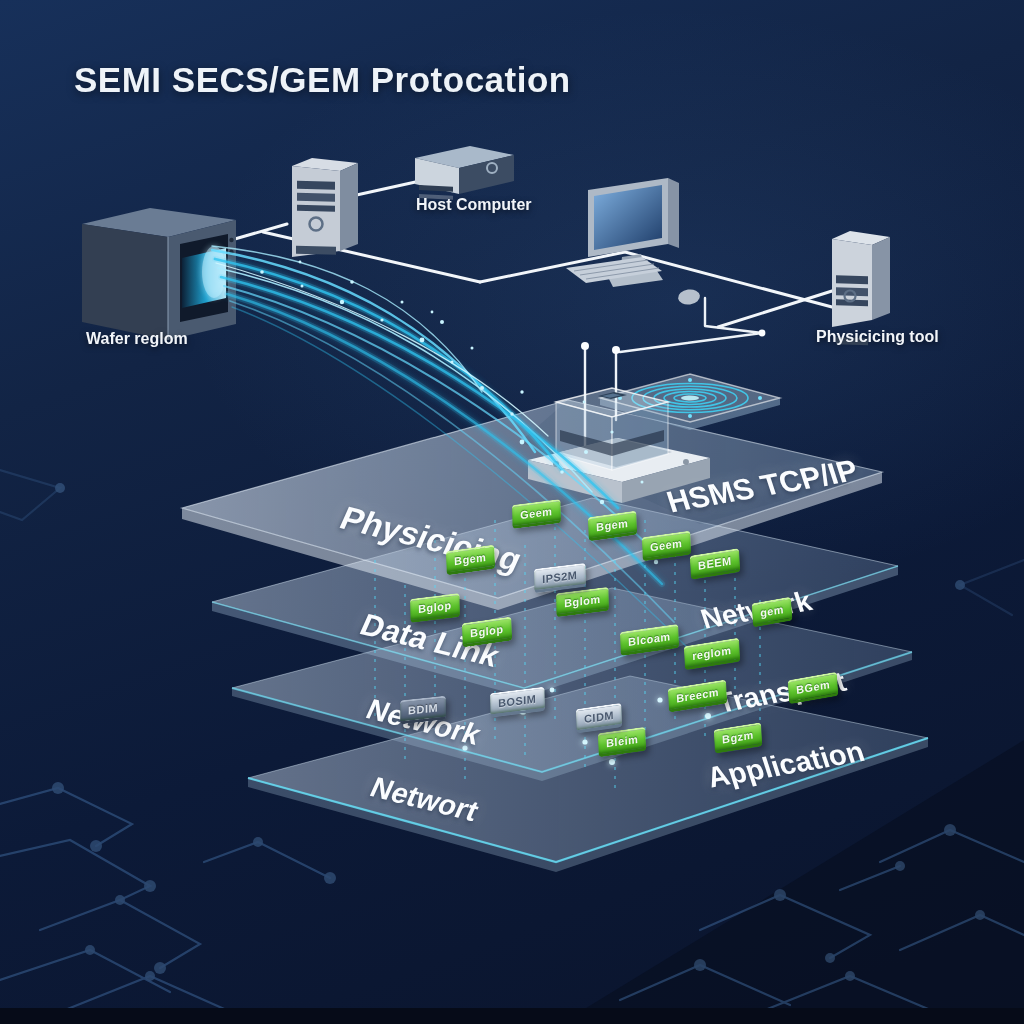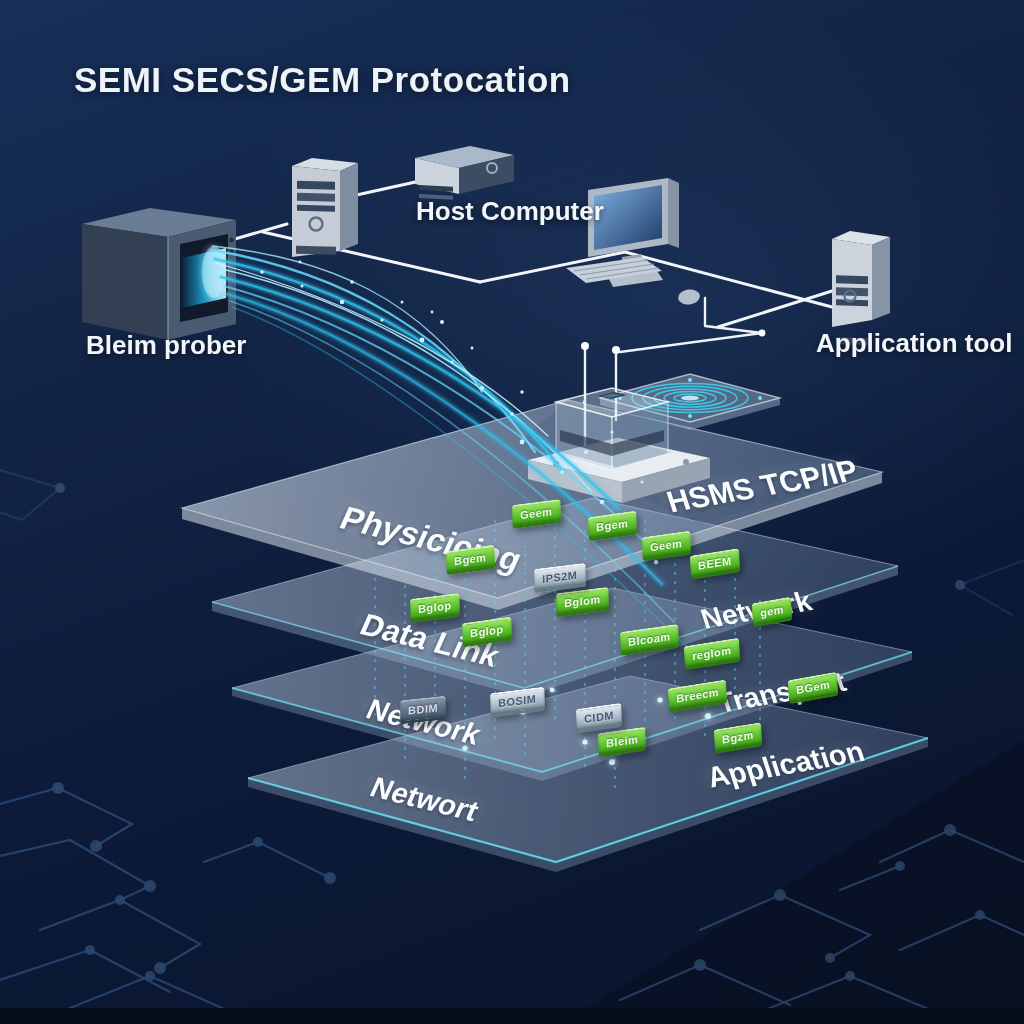--- a/index.html
+++ b/index.html
@@ -9,21 +9,21 @@
     background:
       radial-gradient(ellipse 700px 420px at 66% 30%, rgba(70,118,180,.16), rgba(0,0,0,0) 70%),
       linear-gradient(160deg,#17305a 0%,#122445 30%,#0c1a38 62%,#0a142c 100%);
   }
   .stage svg{position:absolute;left:0;top:0;}
   .title{
     position:absolute;left:74px;top:60px;font-size:35px;font-weight:700;
     color:#eef3f8;letter-spacing:.5px;text-shadow:0 2px 8px rgba(0,0,0,.5);
   }
   .dev-label{
-    position:absolute;color:#f2f5f9;font-weight:700;font-size:26px;
+    position:absolute;color:#f2f5f9;font-weight:700;font-size:16px;
     text-shadow:0 2px 6px rgba(0,0,0,.55);white-space:nowrap;
   }
   .layer-label{
     position:absolute;color:#fbfdff;font-weight:700;white-space:nowrap;
     text-shadow:0 2px 5px rgba(20,35,60,.6), 0 0 14px rgba(255,255,255,.25);
     transform-origin:left center;
   }
   .ll-left{transform:rotate(14deg) skewX(-10deg);}
   .ll-right{transform:rotate(-10deg) skewX(8deg);}
   .chip{
@@ -321,23 +321,23 @@
     <circle cx="585" cy="742" r="2.6"></circle>
         <circle cx="612" cy="762" r="3"></circle>
         <circle cx="660" cy="700" r="2.6"></circle>
     <circle cx="708" cy="716" r="3"></circle>
         <circle cx="552" cy="690" r="2.4"></circle>
   </g>
 </svg>
 
 <div class="title">SEMI SECS/GEM Protocation</div>
 
-<div class="dev-label" style="left:86px;top:330px">Bleim prober</div>
+<div class="dev-label" style="left:86px;top:330px">Wafer reglom</div>
 <div class="dev-label" style="left:416px;top:196px">Host Computer</div>
-<div class="dev-label" style="left:816px;top:328px">Application tool</div>
+<div class="dev-label" style="left:816px;top:328px">Physicicing tool</div>
 
 <div class="layer-label ll-left" style="left:342px;top:498px;font-size:33px">Physicicing</div>
 <div class="layer-label ll-right" style="left:668px;top:486px;font-size:30px">HSMS TCP/IP</div>
 <div class="layer-label ll-left" style="left:362px;top:606px;font-size:31px">Data Link</div>
 <div class="layer-label ll-right" style="left:702px;top:604px;font-size:28px">Network</div>
 <div class="layer-label ll-left" style="left:368px;top:692px;font-size:29px">Network</div>
 <div class="layer-label ll-right" style="left:718px;top:688px;font-size:28px">Transport</div>
 <div class="layer-label ll-left" style="left:372px;top:770px;font-size:29px">Networt</div>
 <div class="layer-label ll-right" style="left:708px;top:762px;font-size:29px">Application</div>
 

